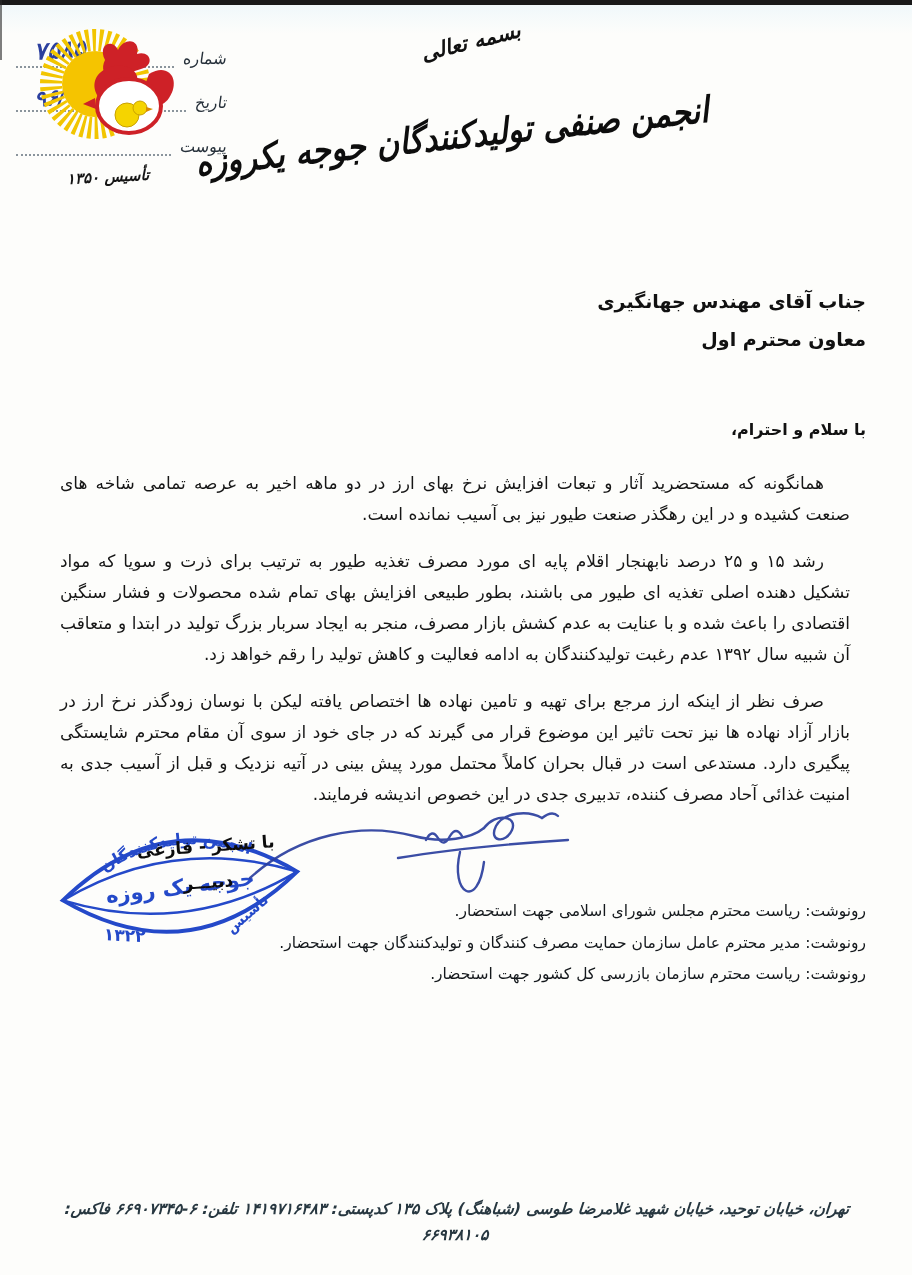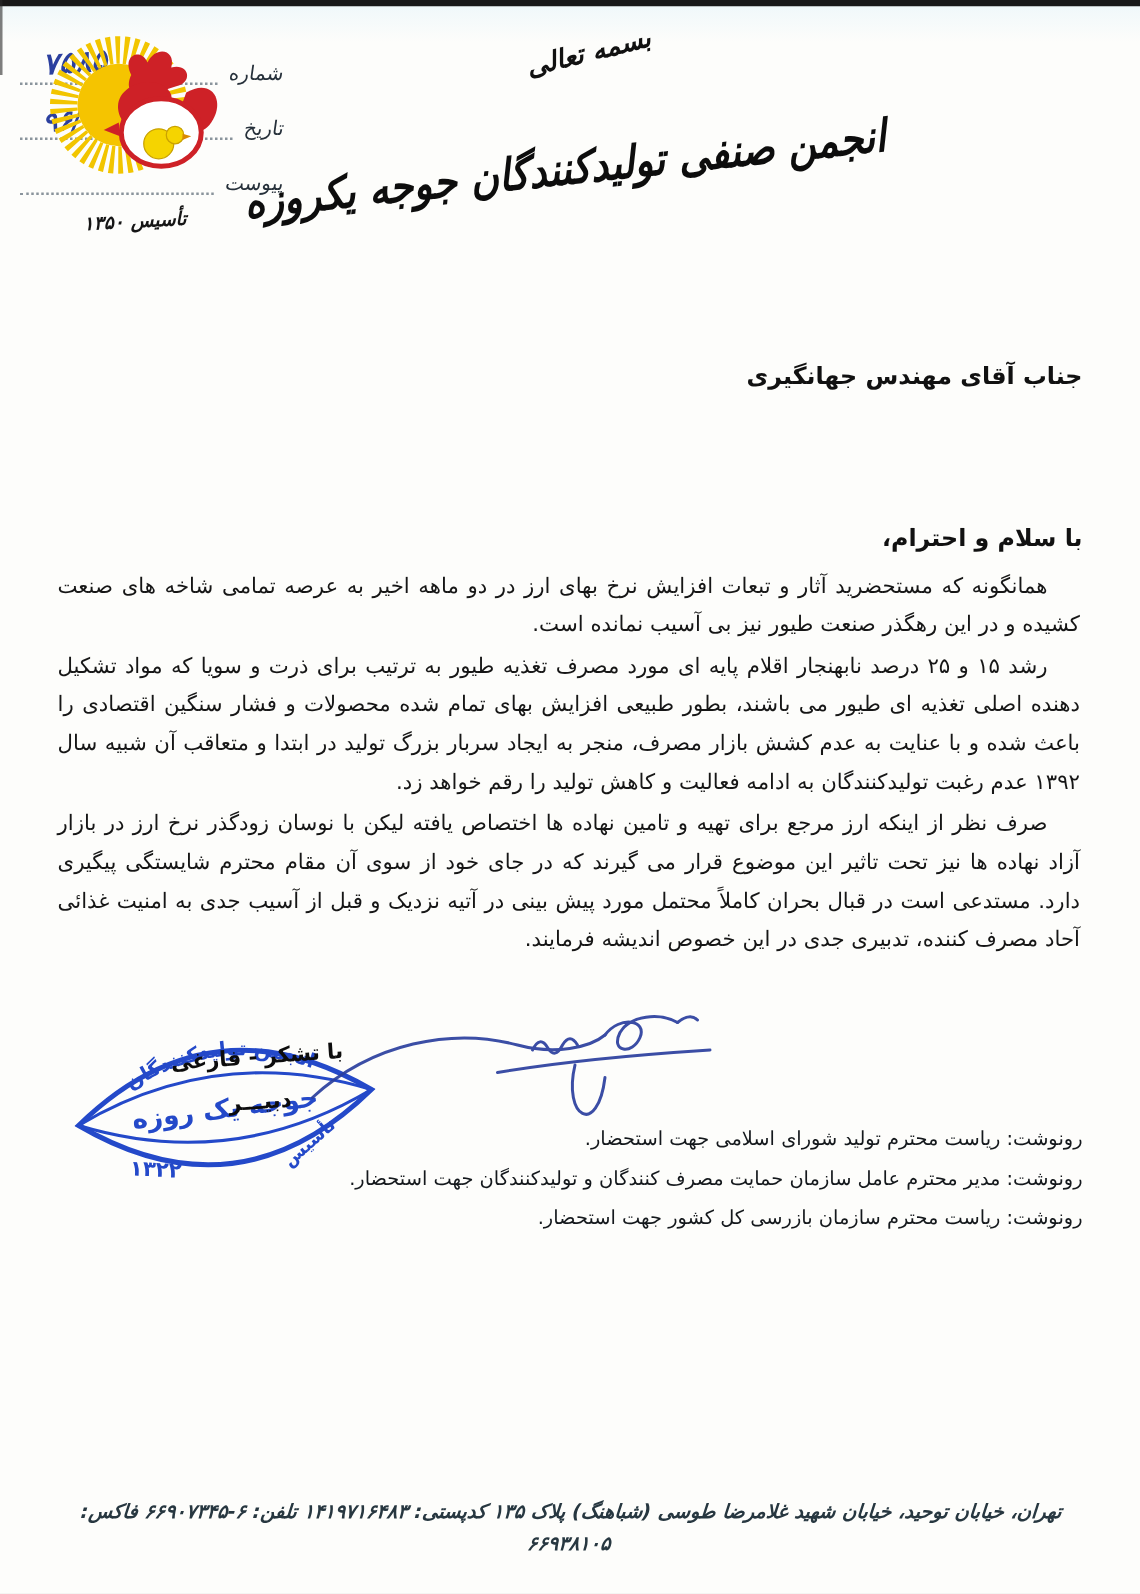--- a/index.html
+++ b/index.html
@@ -47,26 +47,26 @@
   .logo-established{
     margin-top:2px;font-size:15px;font-weight:bold;font-style:italic;color:#151515;
     transform:rotate(-3deg);
   }
 
   
   .recipient{position:absolute;top:282px;right:46px;text-align:right;}
   .recipient div{font-size:19px;font-weight:bold;line-height:38px;color:#111;text-align:right;}
 
   
-  .salutation{position:absolute;top:420px;right:46px;font-size:19px;font-weight:bold;color:#111;}
+  .salutation{position:absolute;top:420px;right:46px;font-size:16px;font-weight:bold;color:#111;}
   .body-text{
     position:absolute;top:452px;right:46px;left:44px;
     font-size:17px;line-height:31px;text-align:justify;color:#161616;
   }
-  .body-text p{margin:2px;text-indent:26px;}
+  .body-text p{margin:16px;text-indent:26px;}
 
   
   .sig-area{position:absolute;top:800px;right:46px;left:44px;height:160px;}
   .stamp{position:absolute;top:12px;right:560px;transform:rotate(-7deg);}
   .stamp-overlay{
     position:absolute;top:36px;right:590px;text-align:center;
     color:#0c0c0c;font-weight:bold;transform:rotate(-4deg);
   }
   .stamp-overlay .l1{font-size:17px;white-space:nowrap;}
   .stamp-overlay .l2{font-size:17px;margin-top:16px;letter-spacing:4px;}
@@ -128,20 +128,21 @@
 
       <circle cx="94" cy="93" r="12" fill="#F5D400" stroke="#C9A100" stroke-width="1"></circle>
       <circle cx="107" cy="86" r="7" fill="#F5D400" stroke="#C9A100" stroke-width="1"></circle>
       <path d="M113,85 L120,87 L113,90 Z" fill="#D98A00"></path>
     </svg>
     <div class="logo-established">تأسیس ۱۳۵۰</div>
   </div>
 
   <div class="recipient">
     <div>جناب آقای مهندس جهانگیری</div>
+    <div>معاون محترم اول</div>
   </div>
 
   <div class="salutation">با سلام و احترام،</div>
 
   <div class="body-text">
     <p>همانگونه که مستحضرید آثار و تبعات افزایش نرخ بهای ارز در دو ماهه اخیر به عرصه تمامی شاخه های صنعت کشیده و در این رهگذر صنعت طیور نیز بی آسیب نمانده است.</p>
     <p>رشد ۱۵ و ۲۵ درصد نابهنجار اقلام پایه ای مورد مصرف تغذیه طیور به ترتیب برای ذرت و سویا که مواد تشکیل دهنده اصلی تغذیه ای طیور می باشند، بطور طبیعی افزایش بهای تمام شده محصولات و فشار سنگین اقتصادی را باعث شده و با عنایت به عدم کشش بازار مصرف، منجر به ایجاد سربار بزرگ تولید در ابتدا و متعاقب آن شبیه سال ۱۳۹۲ عدم رغبت تولیدکنندگان به ادامه فعالیت و کاهش تولید را رقم خواهد زد.</p>
     <p>صرف نظر از اینکه ارز مرجع برای تهیه و تامین نهاده ها اختصاص یافته لیکن با نوسان زودگذر نرخ ارز در بازار آزاد نهاده ها نیز تحت تاثیر این موضوع قرار می گیرند که در جای خود از سوی آن مقام محترم شایستگی پیگیری دارد. مستدعی است در قبال بحران کاملاً محتمل مورد پیش بینی در آتیه نزدیک و قبل از آسیب جدی به امنیت غذائی آحاد مصرف کننده، تدبیری جدی در این خصوص اندیشه فرمایند.</p>
   </div>
 
@@ -173,19 +174,19 @@
         <path d="M238,28 C250,12 272,16 266,30 C260,44 242,42 250,26 C258,12 282,10 296,18"></path>
         <path d="M152,58 C200,50 260,44 322,40"></path>
         <path d="M214,52 C204,94 232,110 238,62"></path>
         <path d="M180,40 q6,-12 12,-2 q6,10 12,-2 q6,-10 12,0"></path>
         <path d="M296,18 q10,-8 16,-2"></path>
       </g>
     </svg>
   </div>
 
   <div class="cc-list">
-    <div>رونوشت: ریاست محترم تولید شورای اسلامی جهت استحضار.</div>
+    <div>رونوشت: ریاست محترم مجلس شورای اسلامی جهت استحضار.</div>
     <div>رونوشت: مدیر محترم عامل سازمان حمایت مصرف کنندگان و تولیدکنندگان جهت استحضار.</div>
     <div>رونوشت: ریاست محترم سازمان بازرسی کل کشور جهت استحضار.</div>
   </div>
 
   <div class="page-footer">تهران، خیابان توحید، خیابان شهید غلامرضا طوسی (شباهنگ) پلاک ۱۳۵ کدپستی: ۱۴۱۹۷۱۶۴۸۳ تلفن: ۶-۶۶۹۰۷۳۴۵ فاکس: ۶۶۹۳۸۱۰۵</div>
 </div>
 
 </body></html>

